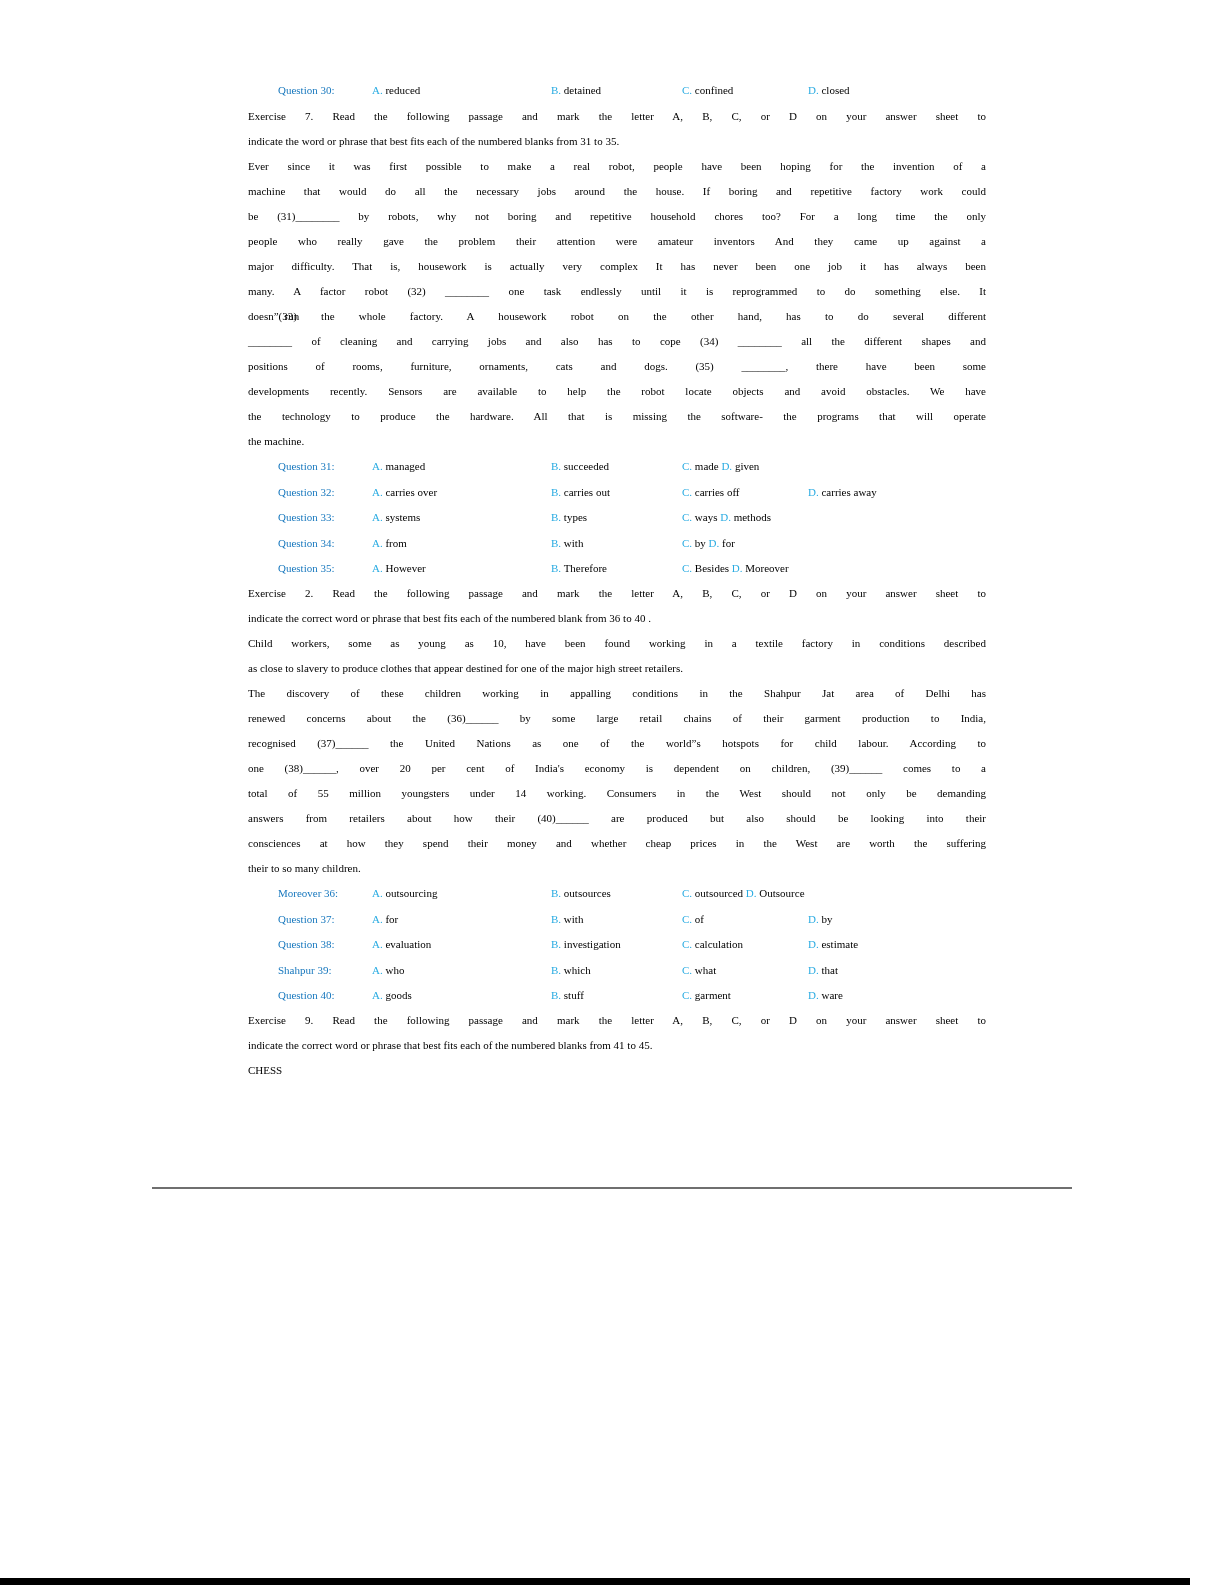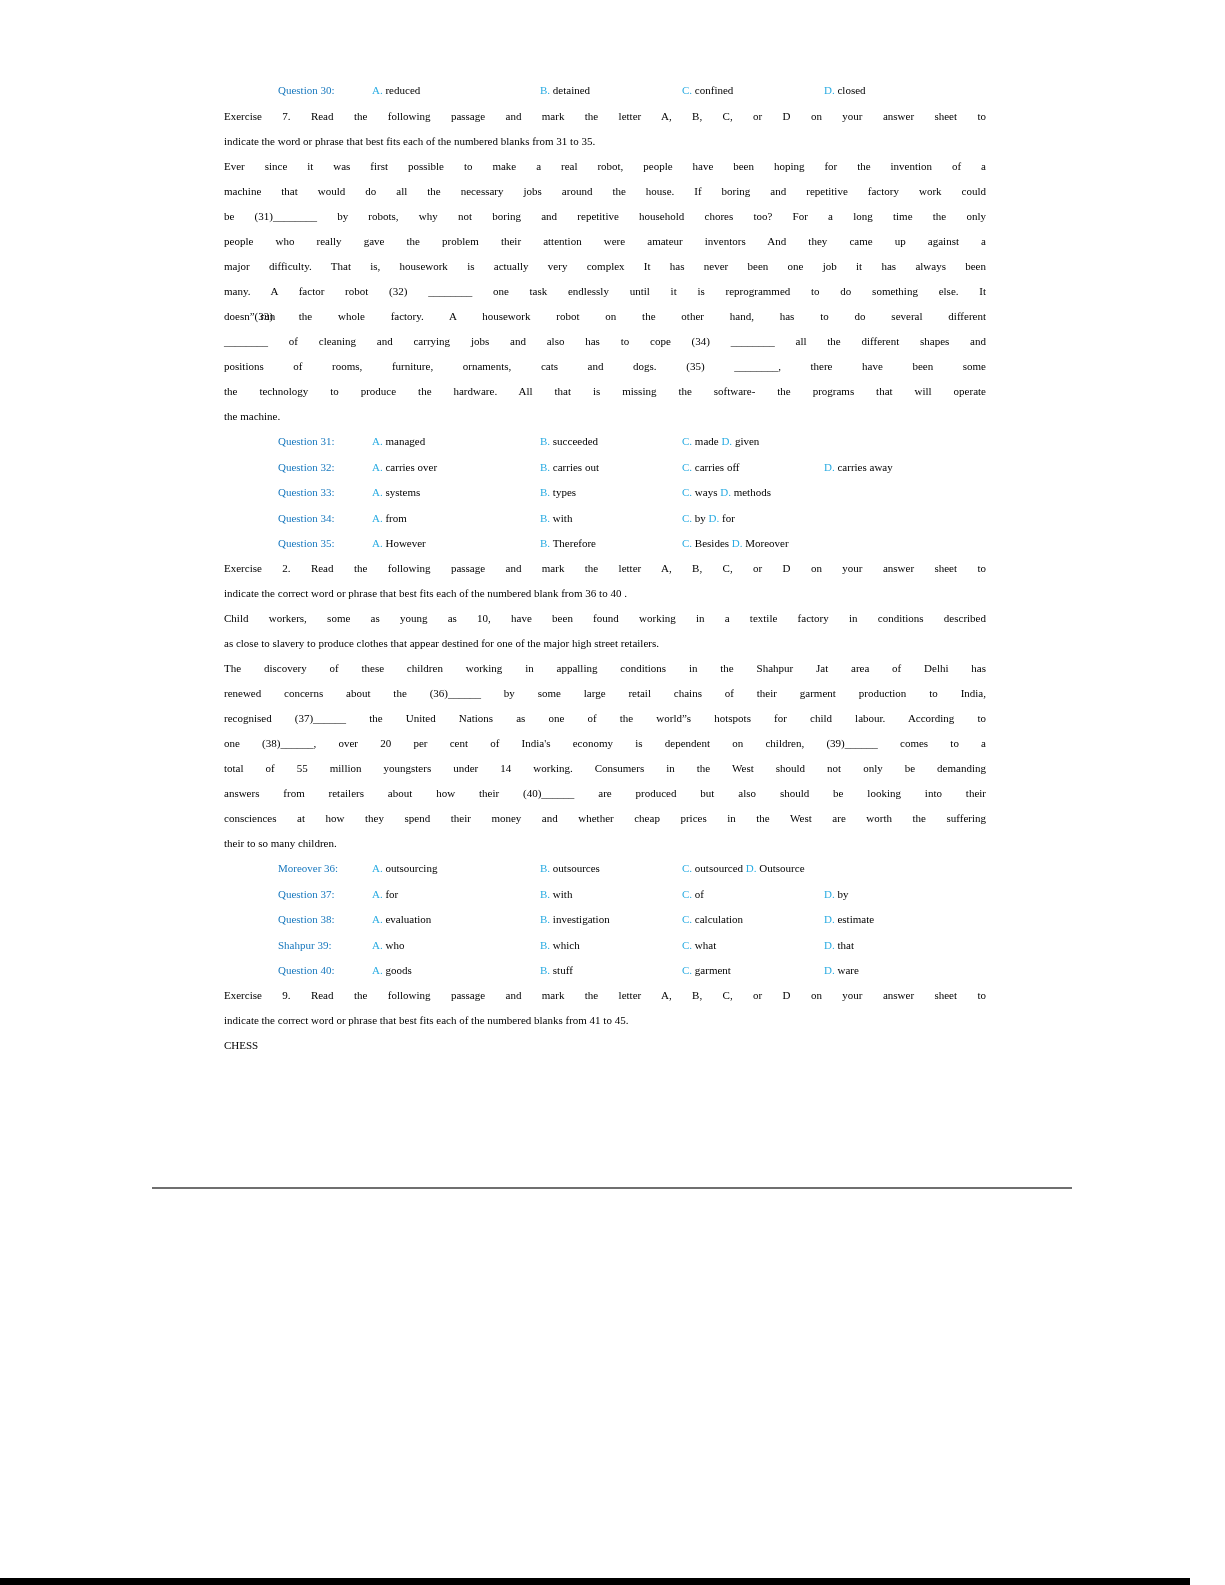--- a/index.html
+++ b/index.html
@@ -2,26 +2,26 @@
 <html style="--bg: #FFFFFF; --text: #000000; --label-blue: #1878BE; --letter-blue: #29ABE2; --divider: #6F6F6F; --footer: #000000;"><head>
 <meta charset="utf-8">
 <style>
   html,body{margin:0;padding:0;background:#fff;}
   .page{
     position:relative; width:1190px; height:1585px; overflow:hidden;
     background:var(--bg,#fff); color:var(--text,#000);
     font-family:Liberation Serif, serif; font-size:11px;
   }
   .content{position:absolute; left:224px; top:78px; width:762px;}
-  .tline{line-height:25px; text-align:justify; text-align-last:justify; text-justify:inter-word;}
+  .tline{line-height:25px; text-align:justify; text-align-last:justify; text-justify:inter-word;margin-left:24px;}
   .tline.end{text-align-last:left;}
   .qrow{position:relative; height:25.4px; line-height:25.4px; text-align:left;}
   .qlabel{position:absolute; left:54px; color:var(--label-blue,#1878BE); white-space:nowrap;}
   .qcell{position:absolute; white-space:nowrap;}
-  .col-a{left:148px;} .col-b{left:316px;text-align:right;} .col-c{left:458px;} .col-d{left:584px;margin-left:16px;}
+  .col-a{left:148px;} .col-b{left:327px;text-align:right;} .col-c{left:458px;} .col-d{left:584px;}
   .qletter{color:var(--letter-blue,#29ABE2);}
   .ovl{position:relative; display:inline-block; vertical-align:baseline;}
   .ovl-top{position:relative; z-index:2;}
   .ovl-bot{position:absolute; left:0.55em; top:0; z-index:1;}
   .divider{position:absolute; left:152px; top:1187px; width:920px; height:2px; background:var(--divider,#6F6F6F);}
   .footer-bar{position:absolute; left:0; bottom:0; width:100%; height:7px; background:var(--footer,#000);}
   .gap-q30{margin-bottom:1px;}
 </style>
 </head>
 <body>
@@ -44,20 +44,21 @@
     <div>
         <div class="tline">Ever since it was first possible to make a real robot, people have been hoping for the invention of a</div>
         <div class="tline">machine that would do all the necessary jobs around the house. If boring and repetitive factory work could</div>
         <div class="tline">be (31)________ by robots, why not boring and repetitive household chores too? For a long time the only</div>
         <div class="tline">people who really gave the problem their attention were amateur inventors And they came up against a</div>
         <div class="tline">major difficulty. That is, housework is actually very complex It has never been one job it has always been</div>
         <div class="tline">many. A factor robot (32) ________ one task endlessly until it is reprogrammed to do something else. It</div>
         <div class="tline">doesn”<span class="ovl"><span class="ovl-top">(33)</span><span class="ovl-bot">run</span></span> the whole factory. A housework robot on the other hand, has to do several different</div>
         <div class="tline">________ of cleaning and carrying jobs and also has to cope (34) ________ all the different shapes and</div>
         <div class="tline">positions of rooms, furniture, ornaments, cats and dogs. (35) ________, there have been some</div>
+        <div class="tline">developments recently. Sensors are available to help the robot locate objects and avoid obstacles. We have</div>
         <div class="tline">the technology to produce the hardware. All that is missing the software- the programs that will operate</div>
         <div class="tline end">the machine.</div>
       </div>
     <div>
         <div class="qrow">
           <span class="qlabel">Question 31:</span>
           <span class="qcell col-a"><span class="qletter">A.</span> managed</span>
           <span class="qcell col-b"><span class="qletter">B.</span> succeeded</span>
           <span class="qcell col-c"><span class="qletter">C.</span> made <span class="qletter">D.</span> given</span>
         </div>

